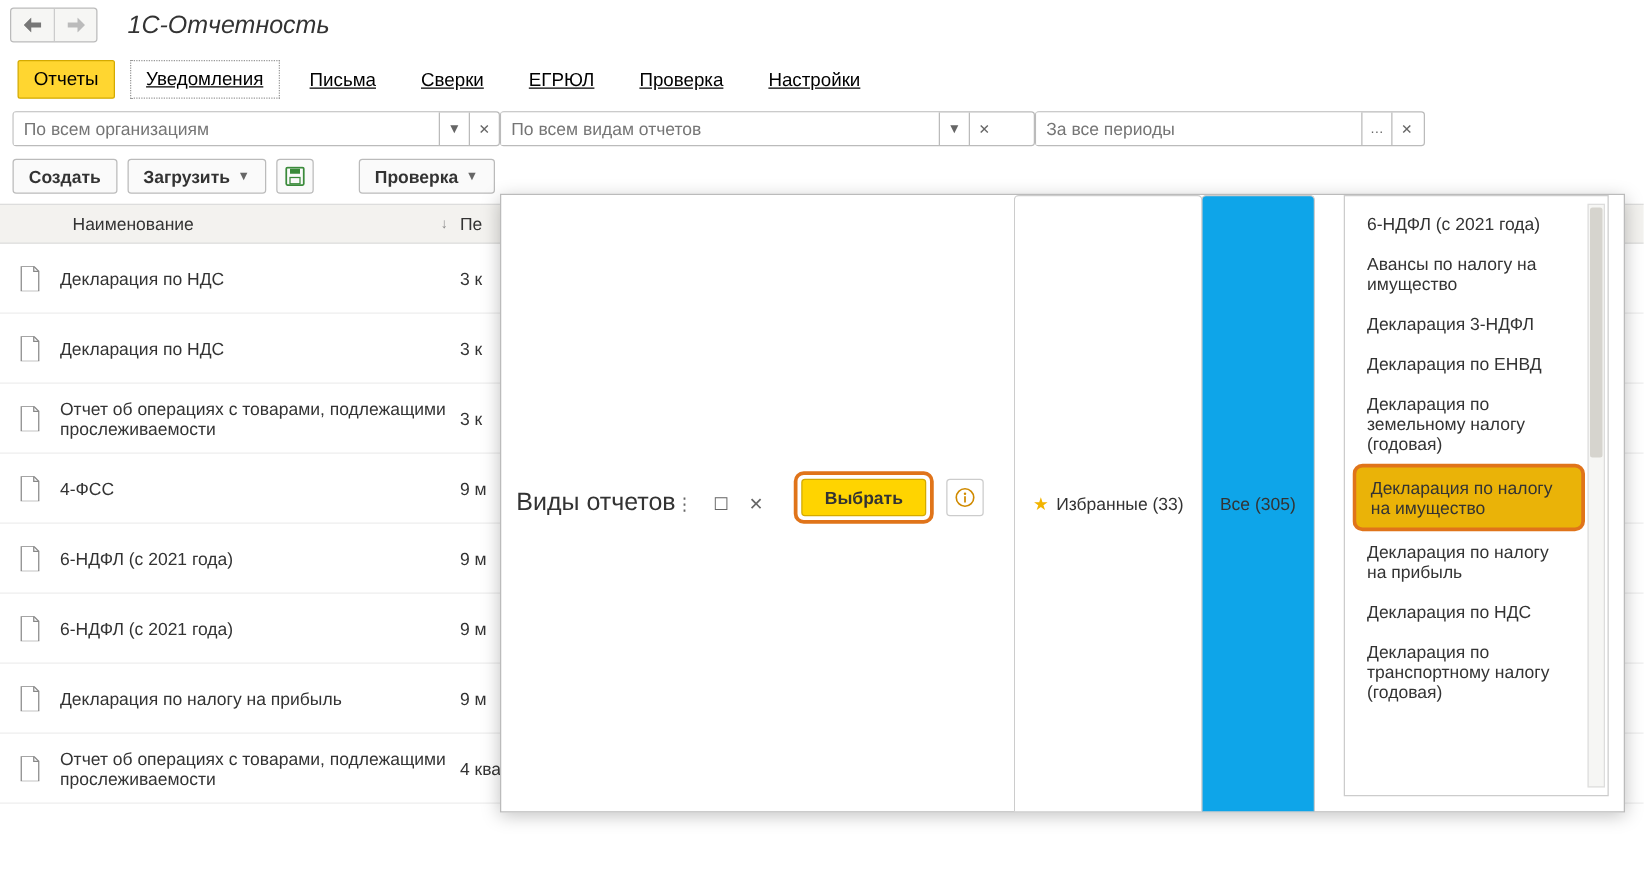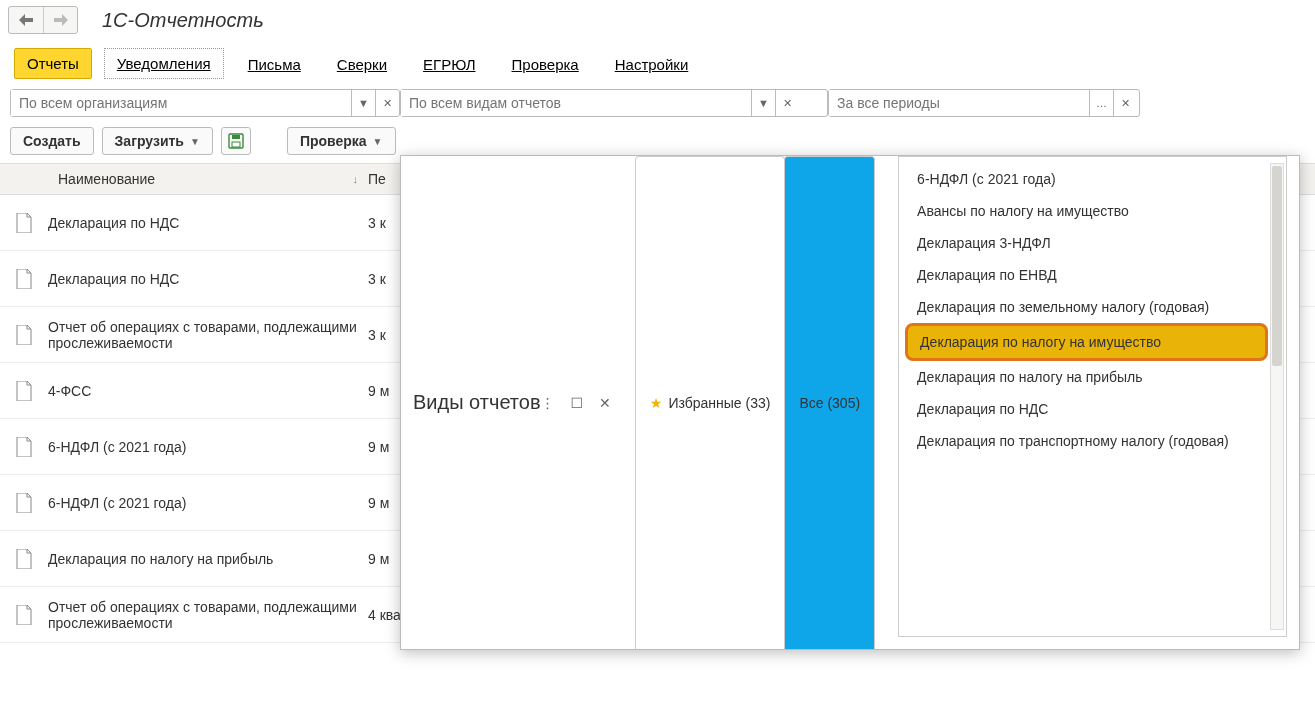--- a/index.html
+++ b/index.html
@@ -232,20 +232,34 @@
 
 <div class="dialog">
   <div class="dialog-head">
     <div class="dialog-title">Виды отчетов</div>
     <div class="dialog-headbtns">
       <span>⋮</span>
       <span>☐</span>
       <span>✕</span>
     </div>
   </div>
+  <div class="dialog-toolbar">
+    <span class="select-btn-wrap">
+      <span class="select-btn">
+          <span>Выбрать</span>
+        </span>
+    </span>
+    <span class="info-btn">
+      <svg width="16" height="16" viewBox="0 0 16 16">
+          <circle cx="8" cy="8" r="7" fill="none" stroke="#d08a00" stroke-width="1.3"></circle>
+          <circle cx="8" cy="5" r="1" fill="#d08a00"></circle>
+          <rect x="7.3" y="7" width="1.4" height="5" fill="#d08a00"></rect>
+        </svg>
+    </span>
+  </div>
   <div class="dialog-tabs">
     <div class="dtab active">
       <span class="star-icon">★</span>
       <span>Избранные (33)</span>
     </div>
     <div class="dtab">
       <span>Все (305)</span>
     </div>
   </div>
   <div class="dialog-list-wrap">

